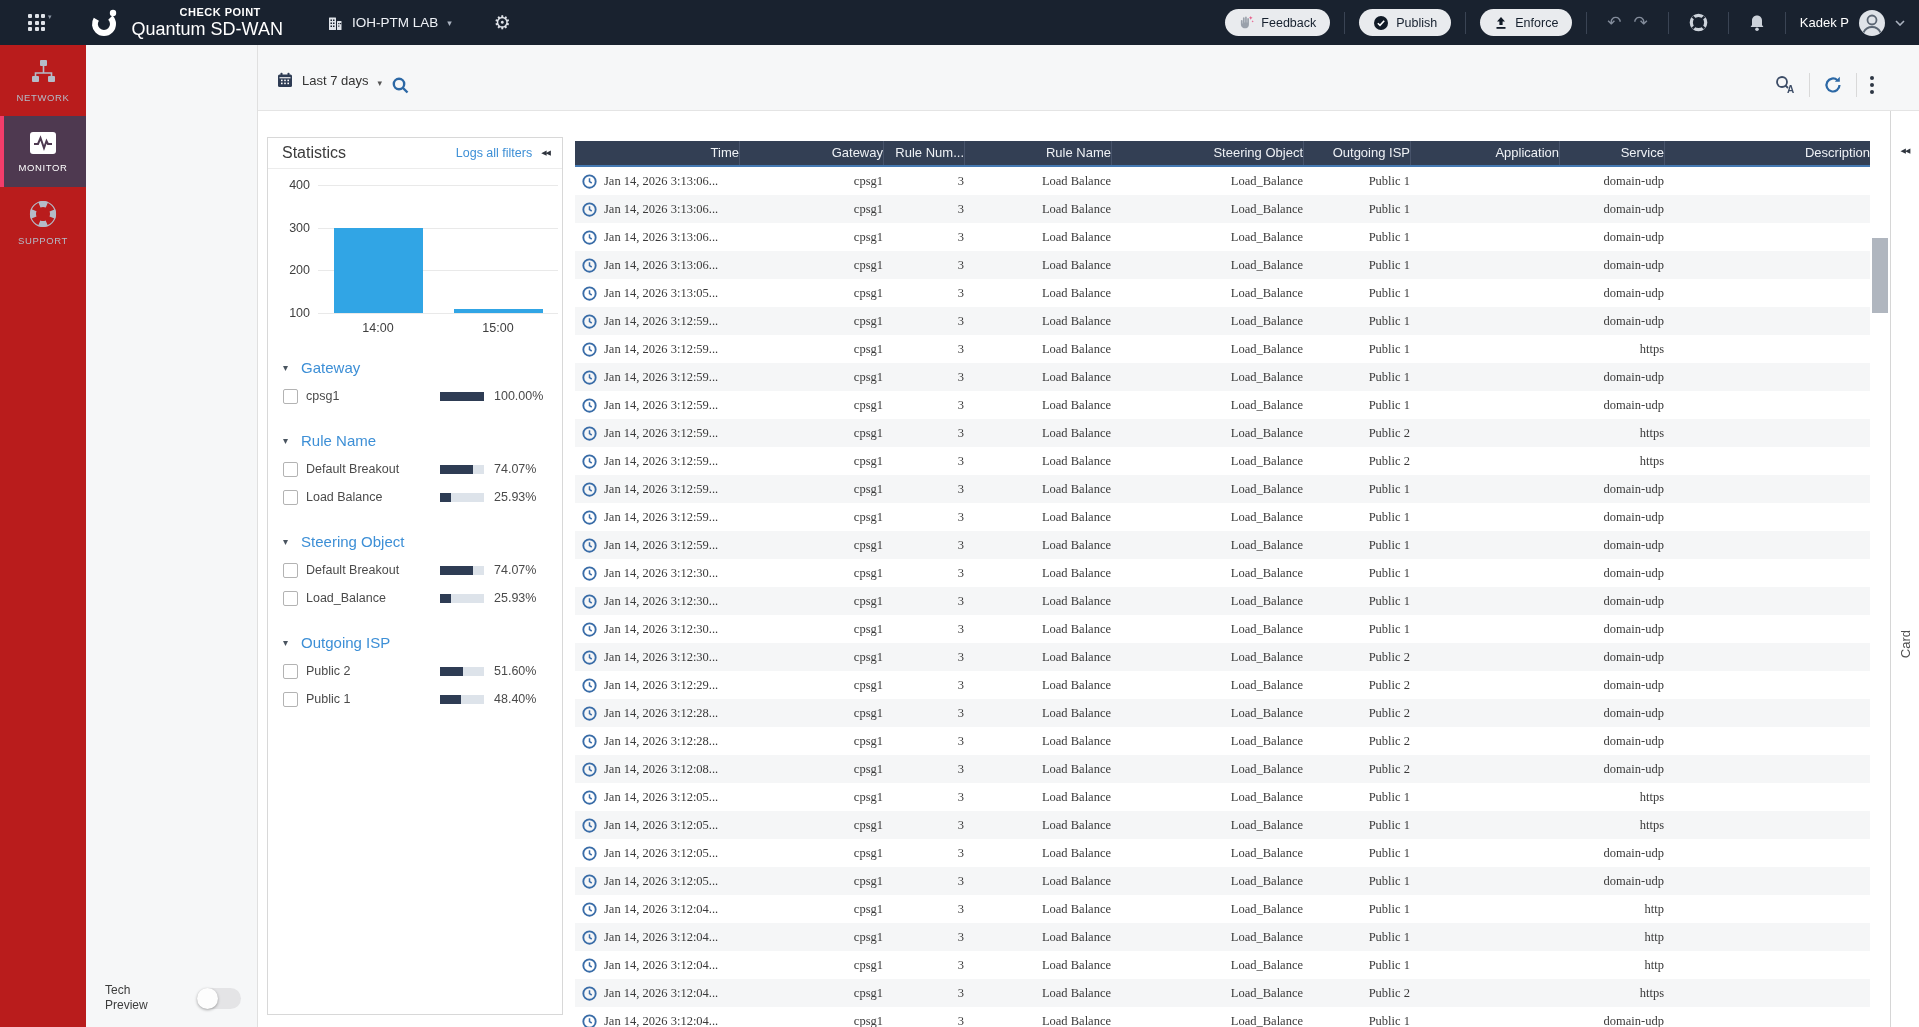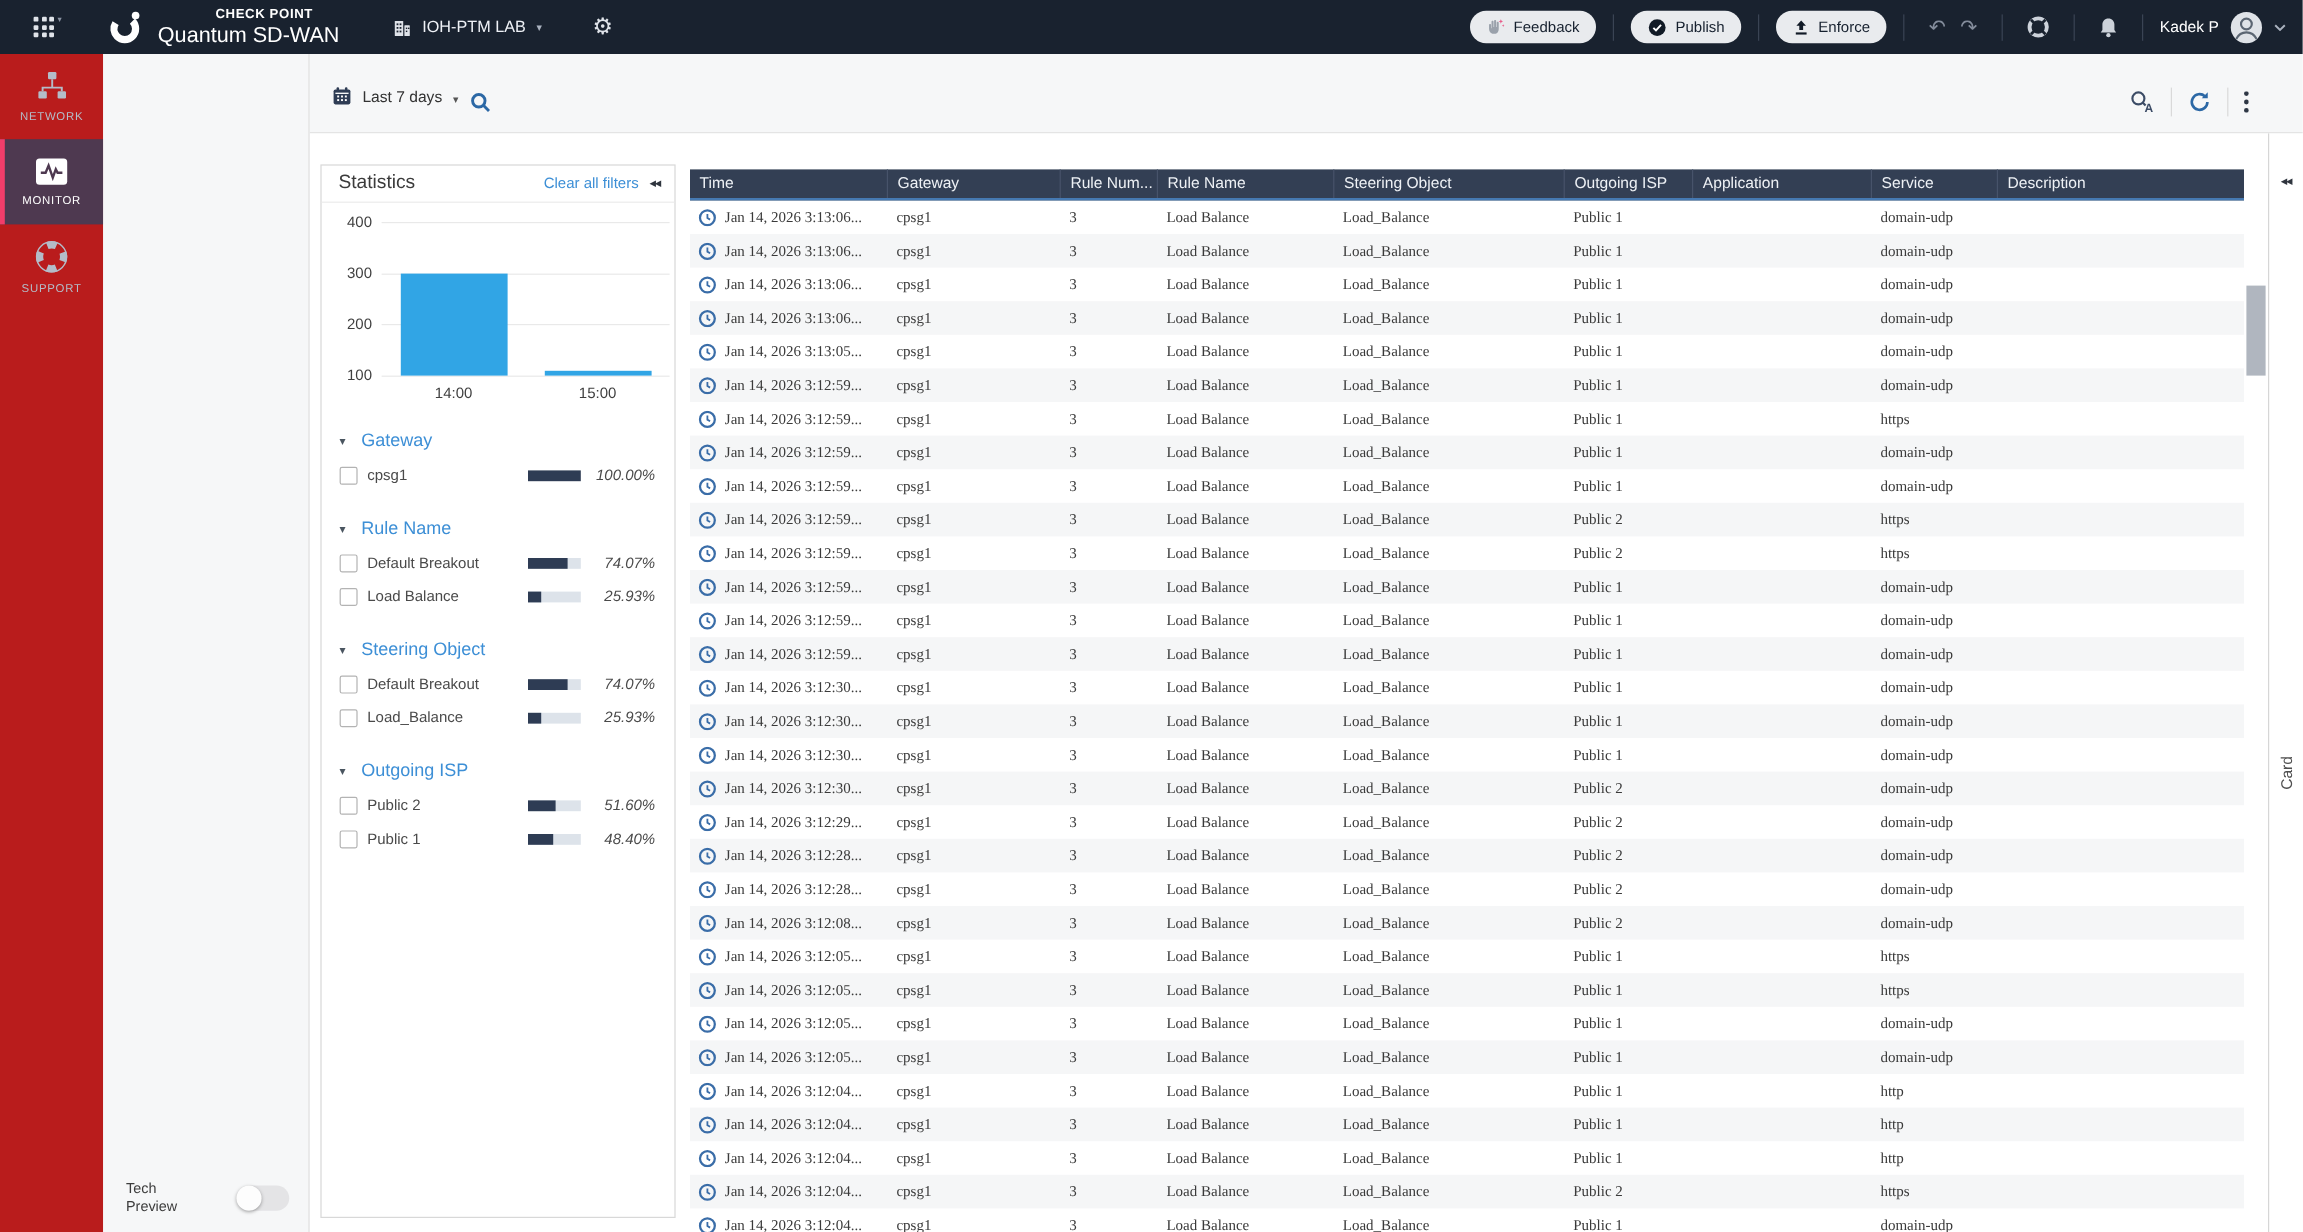--- a/index.html
+++ b/index.html
@@ -80,23 +80,23 @@
   .xtick { position:absolute; top:144px; font-size:12.5px; color:#3f3f3f; text-align:center; }
   .fgroup-head { display:flex; align-items:center; margin:22px 0 6px 0; padding-left:15px; }
   .fgroup-tri { font-size:10px; color:#4a5560; margin-right:13px; cursor:pointer; }
   .fgroup-name { font-size:15px; color:var(--link,#3d8fd6); }
   .fitem { display:flex; align-items:center; height:28px; padding:0 16px 0 15px; font-size:12.5px; color:#4a4a4a; }
   .fcheck { width:15px; height:15px; border:1px solid #b3b3b3; border-radius:2px; background:#fff;
     margin-right:8px; flex:none; cursor:pointer; }
   .flabel { flex:1; white-space:nowrap; overflow:hidden; }
   .fbar { width:44px; height:9px; background:#dde3ea; margin-right:10px; flex:none; }
   .fbar-fill { height:9px; background:var(--filter_bar_fill,#2e3c54); }
-  .fpct { width:52px; text-align:right; flex:none;font-style:italic; }
+  .fpct { width:52px; flex:none; }
   
-  .logtable { position:absolute; left:575px; top:141px; width:1295px; height:886px; overflow:hidden; z-index:5; }
+  .logtable { position:absolute; left:575px; top:141px; width:1295px; height:886px; overflow:hidden; z-index:5;text-align:right; }
   .thead { display:flex; height:26px; background:var(--table_header_bg,#333f54); border-bottom:2px solid #4579b2; }
   .th { font-size:13px; color:#eef1f5; line-height:24px; padding-left:8px; border-left:1px solid #47536a;
     white-space:nowrap; overflow:hidden; flex:none; cursor:pointer; }
   .th:first-child { border-left:0; }
   .trow { display:flex; height:28px; align-items:center; cursor:pointer;font-family:Liberation Serif, serif; }
   .trow:nth-child(even) { background:#f5f6f7; }
   .td { font-size:12.5px; color:#3a3a3a; padding-left:8px; white-space:nowrap; overflow:hidden; flex:none; }
   .td-time { display:flex; align-items:center; gap:7px; padding-left:7px; }
   .clock { flex:none; display:flex; }
   .vthumb { position:absolute; left:1872px; top:238px; width:16px; height:75px; background:#b0b6bf; z-index:6; cursor:pointer; }
@@ -326,21 +326,21 @@
           <circle cx="2" cy="16" r="2"></circle>
         </svg>
     </span>
   </div>
 </div>
 
 <div class="stats-card">
   <div class="stats-head">
     <span class="stats-title">Statistics</span>
     <span class="stats-head-r">
-      <span class="clear-link">Clear all filters</span>
+      <span class="clear-link">Logs all filters</span>
       <span class="collapse-ic">◀◀</span>
     </span>
   </div>
   <div class="chart" id="chart">
       <div class="gridline" style="top: 136px;"></div>
       <div class="ytick" style="top: 136px;">100</div>
       <div class="gridline" style="top: 93.3333px;"></div>
       <div class="ytick" style="top: 93.3333px;">200</div>
       <div class="gridline" style="top: 50.6667px;"></div>
       <div class="ytick" style="top: 50.6667px;">300</div>

